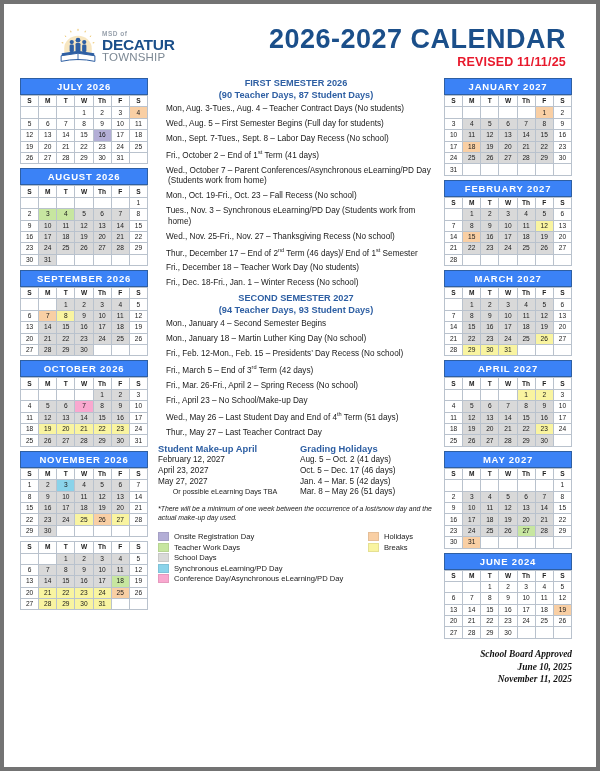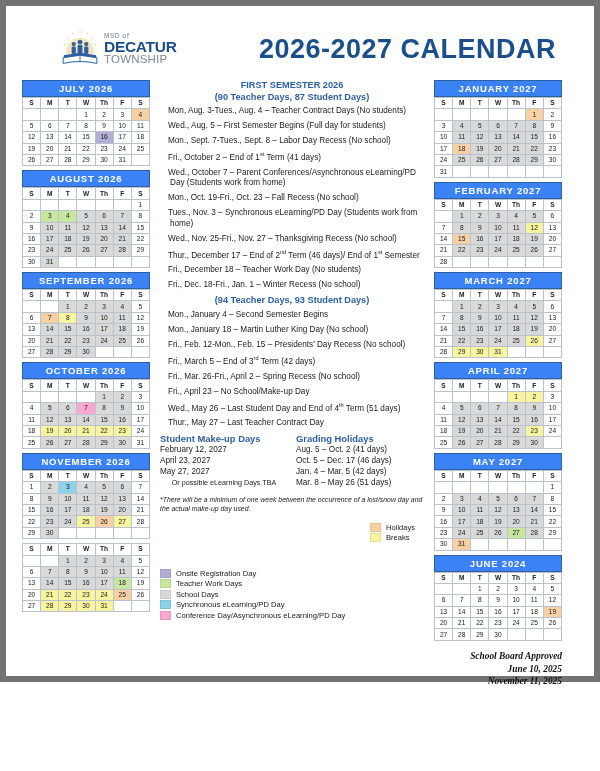--- a/index.html
+++ b/index.html
@@ -6,23 +6,23 @@
   html, body { margin:0; padding:0; }
   body {
     width:600px; height:771px;
     background:#ffffff;
     font-family:"Liberation Sans", sans-serif;
     color:#1a1a1a;
     overflow:hidden;
   }
   .page {
     position:relative;
-    width:600px; height:682px;
-    padding:14px 32px 6px 16px;
-    border:6px solid #737373;
+    width:600px; height:771px;
+    padding:14px 24px 6px 16px;
+    border:4px solid #737373;
   }
 
   
   .header {
     display:flex; align-items:center;
     height:58px; padding-left:38px;
   }
   .logo { display:flex; align-items:center; width:150px; flex:0 0 150px; }
   .logo-mark { width:40px; height:40px; flex:0 0 40px; }
   .logo-words { margin-left:4px; line-height:1; }
@@ -94,21 +94,21 @@
   .list-line { font-size:8.2px; line-height:1.32; }
   .list-line.small { font-size:7.2px;text-align:center; }
   .footnote {
     font-size:6.9px; font-style:italic; line-height:1.3;
     margin-top:7px; color:#1a1a1a;
   }
 
   
   .legend { display:flex; gap:10px; margin-top:9px; }
   .legend-col { display:flex; flex-direction:column; gap:1.5px; }
-  .legend-col.c1 { width:200px;margin-top:46px; }
+  .legend-col.c1 { width:200px; }
   .legend-item { display:flex; align-items:center; gap:5px; }
   .swatch { width:11px; height:9px; flex:0 0 11px; border:1px solid rgba(0,0,0,.08); }
   .legend-label { font-size:7.6px; line-height:9px; }
 
   
   .approval {
     margin-top:9px; text-align:right;
     font-family:"Liberation Serif", serif;
     font-style:italic; font-weight:bold;
     font-size:9.4px; line-height:1.35; color:#111;
@@ -146,20 +146,21 @@
         <line x1="32" y1="43" x2="32" y2="53" stroke="#2e5fa3" stroke-width="1.4"></line>
       </svg>
       <div class="logo-words">
         <div class="logo-msd">MSD of</div>
         <div class="logo-dec">DECATUR</div>
         <div class="logo-town">TOWNSHIP</div>
       </div>
     </div>
     <div class="title-wrap">
       <div class="cal-title">2026-2027 CALENDAR</div>
+      <div class="revised">REVISED 11/11/25</div>
     </div>
   </div>
 
   <div class="body3">
 
     <div class="col-left" id="col-left">
         <div class="month">
           <div class="month-title">JULY 2026</div>
           <table class="mcal">
             <thead>
@@ -561,36 +562,37 @@
           <li>Wed., October 7 – Parent Conferences/Asynchronous eLearning/PD Day (Students work from home)</li>
           <li>Mon., Oct. 19-Fri., Oct. 23 – Fall Recess (No school)</li>
           <li>Tues., Nov. 3 – Synchronous eLearning/PD Day (Students work from home)</li>
           <li>Wed., Nov. 25-Fri., Nov. 27 – Thanksgiving Recess (No school)</li>
           <li>Thur., December 17 – End of 2<sup>nd</sup> Term (46 days)/ End of 1<sup>st</sup> Semester</li>
           <li>Fri., December 18 – Teacher Work Day (No students)</li>
           <li>Fri., Dec. 18-Fri., Jan. 1 – Winter Recess (No school)</li>
         </ul>
 
       <div class="sem-head">
+        <div>SECOND SEMESTER 2027</div>
         <div class="sub">(94 Teacher Days, 93 Student Days)</div>
       </div>
       <ul class="events" id="sem2-events">
           <li>Mon., January 4 – Second Semester Begins</li>
           <li>Mon., January 18 – Martin Luther King Day (No school)</li>
           <li>Fri., Feb. 12-Mon., Feb. 15 – Presidents’ Day   Recess (No school)</li>
           <li>Fri., March 5 – End of 3<sup>rd</sup> Term (42 days)</li>
           <li>Fri., Mar. 26-Fri., April 2 – Spring Recess (No school)</li>
           <li>Fri., April 23 – No School/Make-up Day</li>
           <li>Wed., May 26 – Last Student Day and End of 4<sup>th</sup> Term (51 days)</li>
           <li>Thur., May 27 – Last Teacher Contract Day</li>
         </ul>
 
       <div class="two-lists">
         <div>
-          <div class="list-head">Student Make-up Days</div>
+          <div class="list-head">Student Make-up April</div>
           <div id="makeup-lines">
               <div class="list-line">February 12, 2027</div>
               <div class="list-line">April 23, 2027</div>
               <div class="list-line">May 27, 2027</div>
             </div>
           <div class="list-line small">Or possible eLearning Days TBA</div>
         </div>
         <div>
           <div class="list-head">Grading Holidays</div>
           <div id="grading-lines">

